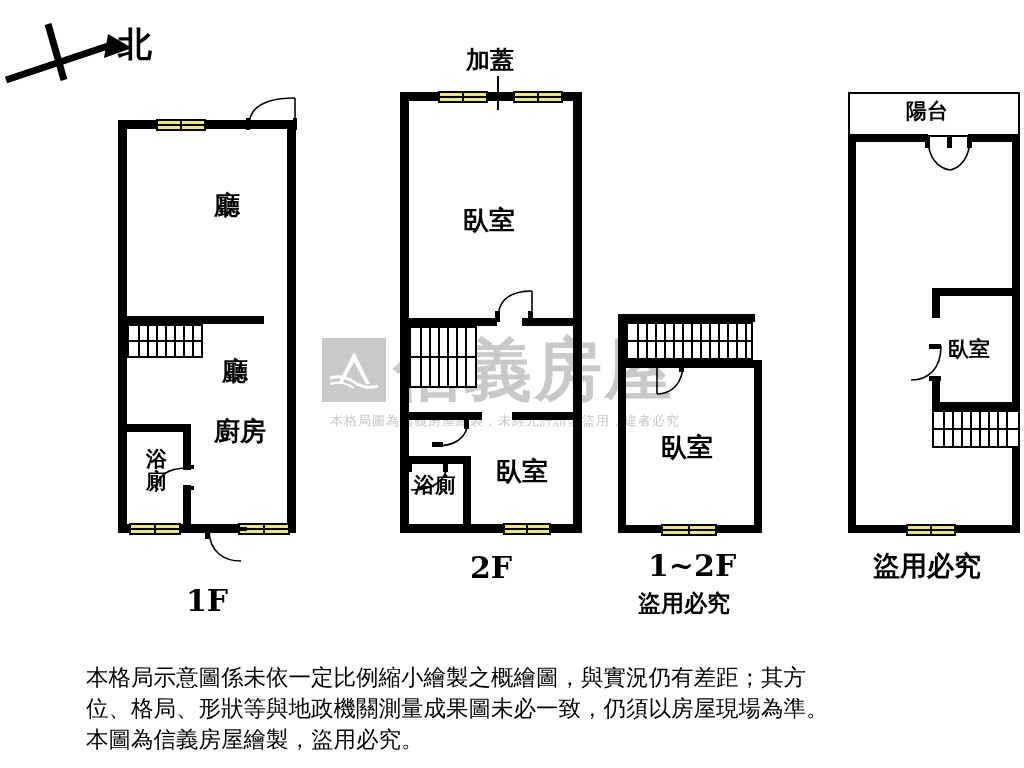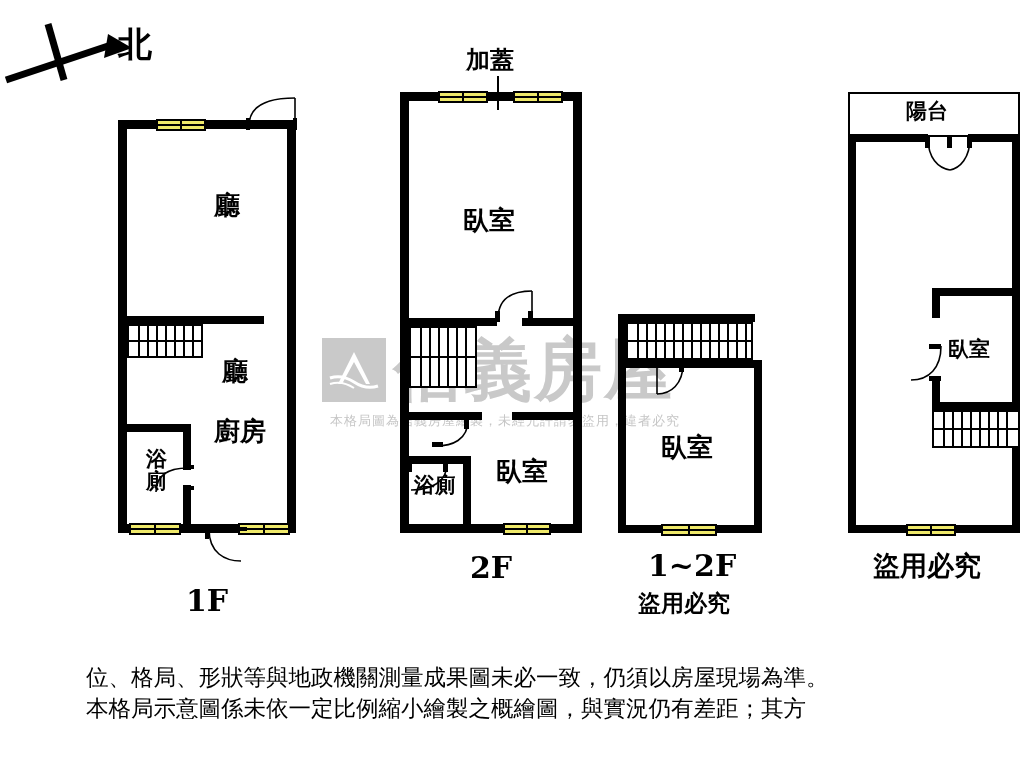--- a/index.html
+++ b/index.html
@@ -299,17 +299,18 @@
     </div>
 
     <div class="win h" style="left:906px;top:524px;width:50px;"></div>
 
     <div class="room-label small" style="left:948px;top:338px;">臥室</div>
 
     <div class="plan-sub" style="left:873px;top:548px;font-size:27px;">盜用必究</div>
   </div>
 
   <div id="footer">
+    <div>本格局示意圖係未依一定比例縮小繪製之概繪圖，與實況仍有差距；其方</div>
     <div>位、格局、形狀等與地政機關測量成果圖未必一致，仍須以房屋現場為準。</div>
-    <div>本格局示意圖係未依一定比例縮小繪製之概繪圖，與實況仍有差距；其方</div>
+    <div>本圖為信義房屋繪製，盜用必究。</div>
   </div>
 
 </div>
 
 </body></html>

